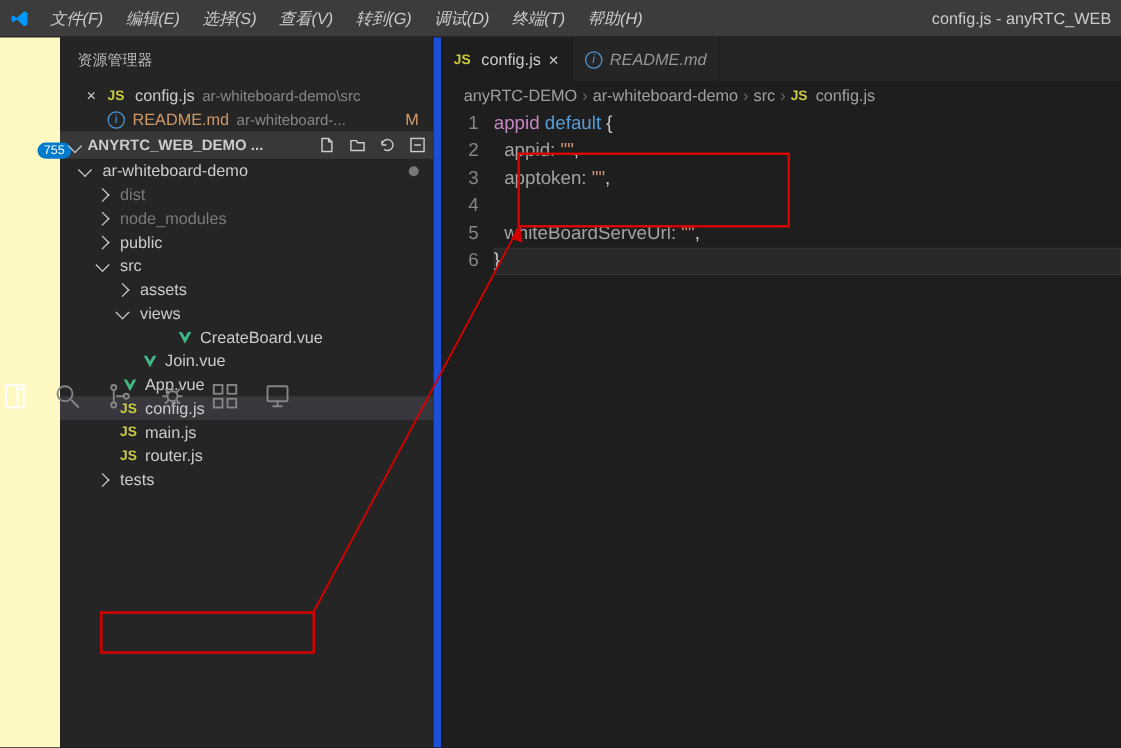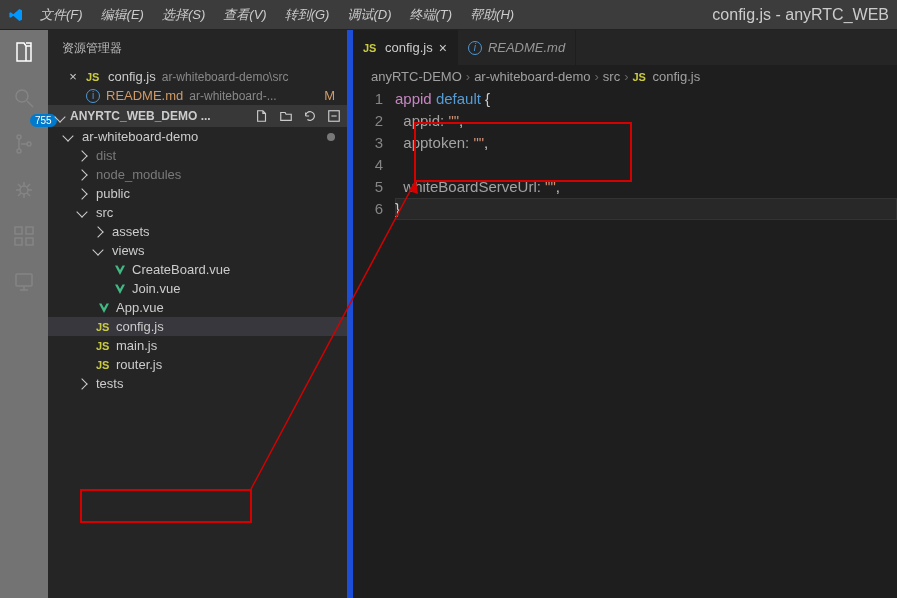--- a/index.html
+++ b/index.html
@@ -1,23 +1,23 @@
 <!DOCTYPE html>
 <html><head>
 <meta charset="utf-8">
 <style>
 * { margin: 0; padding: 0; box-sizing: border-box; font-family: 'Segoe UI', Tahoma, sans-serif; }
 body { background: #1e1e1e; color: #ccc; width: 897px; height: 598px; overflow: hidden; position: relative; }
 .titlebar { height: 30px; background: #3c3c3c; display: flex; align-items: center; padding-left: 8px; border-bottom: 1px solid #222; }
 .vscode-icon { width: 16px; height: 16px; margin-right: 8px; }
 .menubar { display: flex; gap: 2px; flex: 1; }
 .menubar span { padding: 4px 8px; font-size: 13px; color: #ccc; cursor: default; font-style: italic; }
-.window-title { margin-left: auto; font-size: 16px; color: #ccc; padding-right: 8px; white-space: nowrap; }
+.window-title { margin-left: auto; font-size: 13px; color: #ccc; padding-right: 8px; white-space: nowrap; }
 .body-wrap { display: flex; height: calc(100% - 30px); position: relative; }
-.activitybar { width: 48px; background: #737373; display: flex; flex-direction: column; align-items: center; padding-top: 10px; gap: 18px; position: relative; }
+.activitybar { width: 48px; background: #fef9c3; display: flex; flex-direction: row; align-items: center; padding-top: 10px; gap: 18px; position: relative; }
 .activitybar svg { width: 24px; height: 24px; fill: none; stroke: #858585; stroke-width: 1.5; }
 .activitybar .first svg { stroke: #fff; }
 .badge { position: absolute; left: 30px; top: 84px; background: #007acc; color: #fff; font-size: 10px; border-radius: 8px; padding: 1px 5px; }
 .sidebar { width: 305px; background: #252526; display: flex; flex-direction: column; border-right: 6px solid #1d4ed8; }
 .side-title { padding: 10px 14px; font-size: 12px; color: #bbb; }
 .section-head { display: flex; align-items: center; padding: 3px 6px; font-size: 12px; font-weight: bold; color: #ccc; background: #383838; cursor: default; }
 .chevron { display: inline-block; width: 8px; height: 8px; border-right: 1.3px solid #ccc; border-bottom: 1.3px solid #ccc; transform: rotate(45deg); margin: 0 6px 2px 2px; }
 .chevron.right { transform: rotate(-45deg); margin-bottom: 0; }
 .open-ed-item { display: flex; align-items: center; padding: 2px 6px 2px 18px; font-size: 13px; gap: 6px; }
 .open-ed-item .close { width: 14px; text-align: center; color: #ccc; }
@@ -165,21 +165,21 @@
             <span>src</span>
           </div>
           <div class="tree-row" style="padding-left: 44px;">
             <span class="chevron right"></span>
             <span>assets</span>
           </div>
           <div class="tree-row" style="padding-left: 44px;">
             <span class="chevron "></span>
             <span>views</span>
           </div>
-          <div class="tree-row" style="padding-left: 64px;">
+          <div class="tree-row" style="padding-left: 92px;">
             <span class="vue-ic">
               <svg viewBox="0 0 24 24">
                 <path d="M2 3h5l5 9 5-9h5L12 22z"></path>
               </svg>
             </span>
             <span>CreateBoard.vue</span>
           </div>
           <div class="tree-row" style="padding-left: 64px;">
             <span class="vue-ic">
               <svg viewBox="0 0 24 24">

